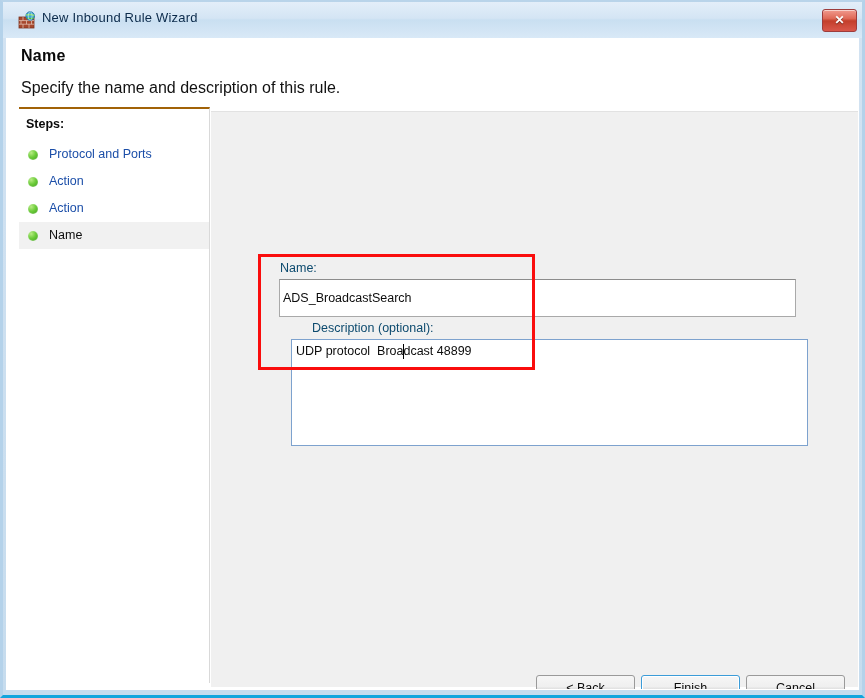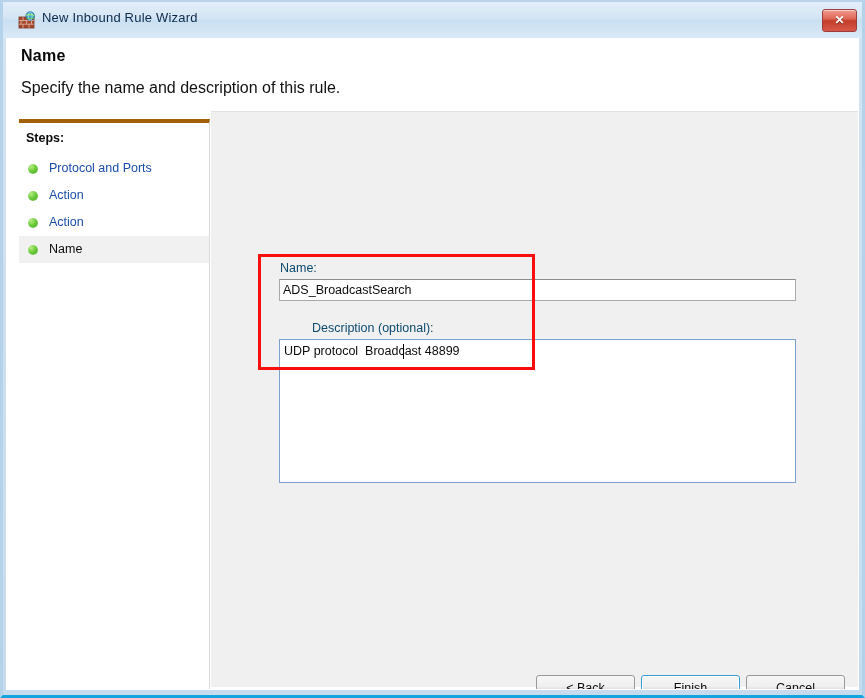--- a/index.html
+++ b/index.html
@@ -109,25 +109,25 @@
   #page-subtitle {
     position: absolute;
     left: 14px; top: 40px;
     font-size: 16px;
     color: #111111;
   }
 
   
   #sidebar {
     position: absolute;
-    left: 12px; top: 80px;
+    left: 12px; top: 68px;
     width: 191px;
     height: 576px;
     background: #ffffff;
-    border-top: 4px solid #a16207;
+    border-top: 2px solid #a16207;
     border-right: 1px solid #d9d9d9;
     box-sizing: border-box;
   }
   #steps-header {
     position: absolute;
     left: 7px; top: 8px;
     font-size: 12.5px;
     font-weight: bold;
     color: #0a0a0a;
   }
@@ -185,37 +185,37 @@
     color: #0c4a6e;
     white-space: nowrap;
   }
   #name-label  { left: 69px; top: 149px; }
   #desc-label  { left: 69px; top: 209px; margin-left: 32px; }
 
   #name-input {
     position: absolute;
     left: 68px; top: 167px;
     width: 517px;
-    height: 22px;
+    height: 38px;
     box-sizing: border-box;
     border: 1px solid #a9a9a9;
     border-top-color: #8c8c8c;
     background: #ffffff;
     font-family: "Liberation Sans", sans-serif;
     font-size: 12.5px;
     color: #0c0c0c;
     padding: 0 3px;
     outline: none;
   }
 
   #desc-wrap {
     position: absolute;
-    left: 68px; top: 227px;
+    left: 80px; top: 227px;
     width: 517px;
-    height: 144px;
+    height: 107px;
     box-sizing: border-box;
     border: 1px solid #7da2ce;
     background: #ffffff;
     padding-left: 21px;
   }
   #desc-input {
     position: absolute;
     left: 0; top: 0;
     width: 515px;
     height: 146px;

